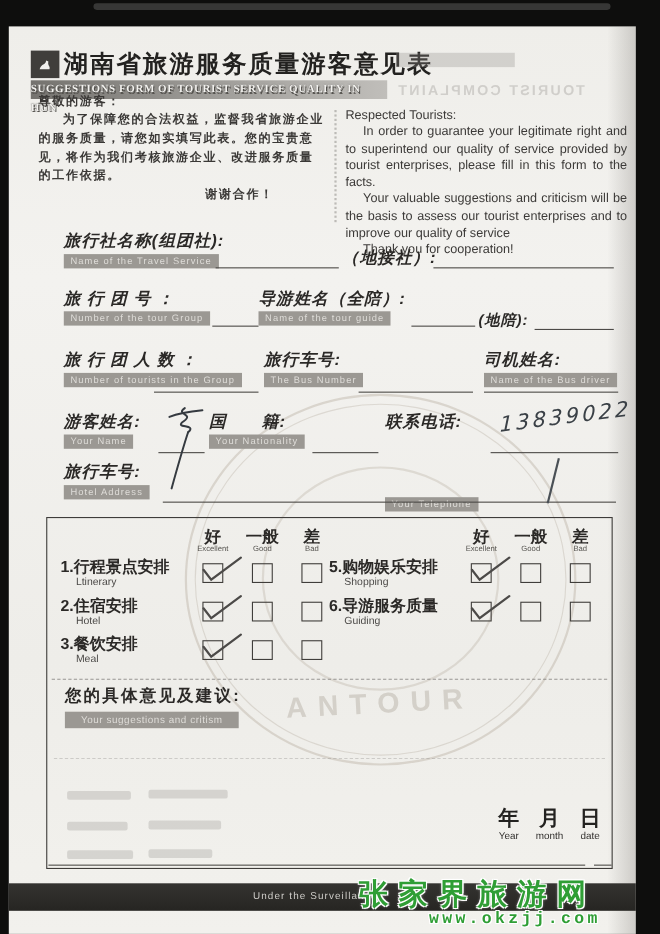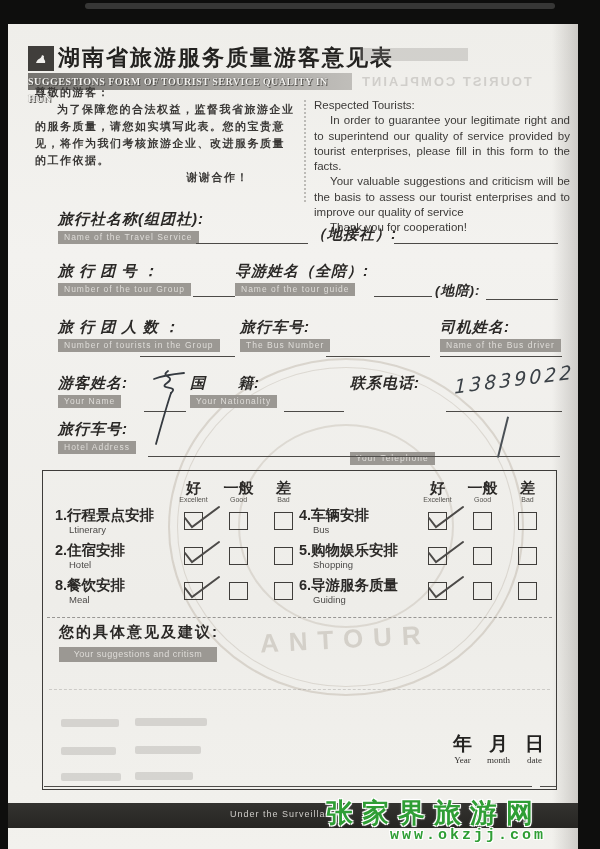--- a/index.html
+++ b/index.html
@@ -65,21 +65,21 @@
   .rcell{width:45px;display:flex;justify-content:center;position:relative;}
   .cbox{width:17px;height:16px;border:1.7px solid #403e3b;background:transparent;}
   .checkmark{position:absolute;left:10px;top:-7px;overflow:visible;}
   .dash1{position:absolute;left:4px;right:4px;top:146px;border-top:1.6px dashed #7c7a77;opacity:.75;}
   .dash2{position:absolute;left:6px;right:6px;top:218px;border-top:1.4px dashed #8d8b88;opacity:.35;}
   .sug-cn{position:absolute;left:16px;top:152px;font-size:15px;font-weight:bold;color:#2b2927;letter-spacing:2px;}
   .sug-en{position:absolute;left:16px;top:176px;width:158px;text-align:center;background:#9b9893;color:#dfddd9;font-size:9px;padding:2px 0 3px;letter-spacing:.5px;}
   .datewrap{position:absolute;left:410px;top:260px;display:flex;gap:15px;}
   .dateunit{text-align:center;}
   .dateunit .cn{font-size:19px;font-weight:bold;color:#232220;}
-  .dateunit .en{font-size:9px;color:#33312f;margin-top:-2px;font-family:Liberation Serif, serif;}
+  .dateunit .en{font-size:9px;color:#33312f;margin-top:-2px;}
   
   .supervision{position:absolute;left:36px;top:762px;width:512px;display:flex;align-items:center;gap:8px;}
   .sup-rule{border-top:1.6px solid #4e4c49;flex:1;}
   .sup-rule.short{flex:0 0 16px;}
   .sup-text{font-size:13px;font-weight:bold;color:#34322f;letter-spacing:2px;white-space:nowrap;}
   .blackbar{position:absolute;left:0;top:779px;width:570px;height:25px;background:linear-gradient(180deg,#343330,#262522);}
   .bar-text{position:absolute;left:205px;top:6px;color:#cfcdc9;font-size:9px;letter-spacing:1px;white-space:nowrap;padding-left:17px;}
   .wm-name{
     position:absolute;left:318px;top:771px;z-index:6;
     font-family:"Liberation Serif","DejaVu Serif",serif;
@@ -242,21 +242,21 @@
           </div>
         <div class="rcell">
             <span class="cbox"></span>
           </div>
         <div class="rcell">
             <span class="cbox"></span>
           </div>
       </div>
       <div class="rrow">
         <div class="rlabel">
-            <div class="cn">8.餐饮安排</div>
+            <div class="cn">3.餐饮安排</div>
             <div class="en">Meal</div>
           </div>
         <div class="rcell">
             <span class="cbox"></span>
           <svg class="checkmark" width="42" height="28">
               <path d="M4 13 L11 22 L38 2" fill="none" stroke="#4c4a48" stroke-width="2" stroke-linecap="round"></path>
             </svg>
           </div>
         <div class="rcell">
             <span class="cbox"></span>
@@ -277,38 +277,20 @@
         <div class="rhead">
           <div class="cn">一般</div>
             <div class="en">Good</div>
         </div>
         <div class="rhead">
           <div class="cn">差</div>
             <div class="en">Bad</div>
         </div>
       </div>
 
-      <div class="rrow">
-        <div class="rlabel">
-            <div class="cn">4.车辆安排</div>
-            <div class="en">Bus</div>
-          </div>
-        <div class="rcell">
-            <span class="cbox"></span>
-          <svg class="checkmark" width="42" height="28">
-              <path d="M4 13 L11 22 L38 2" fill="none" stroke="#4c4a48" stroke-width="2" stroke-linecap="round"></path>
-            </svg>
-          </div>
-        <div class="rcell">
-            <span class="cbox"></span>
-          </div>
-        <div class="rcell">
-            <span class="cbox"></span>
-          </div>
-      </div>
       <div class="rrow">
         <div class="rlabel">
             <div class="cn">5.购物娱乐安排</div>
             <div class="en">Shopping</div>
           </div>
         <div class="rcell">
             <span class="cbox"></span>
           <svg class="checkmark" width="42" height="28">
               <path d="M4 13 L11 22 L38 2" fill="none" stroke="#4c4a48" stroke-width="2" stroke-linecap="round"></path>
             </svg>

